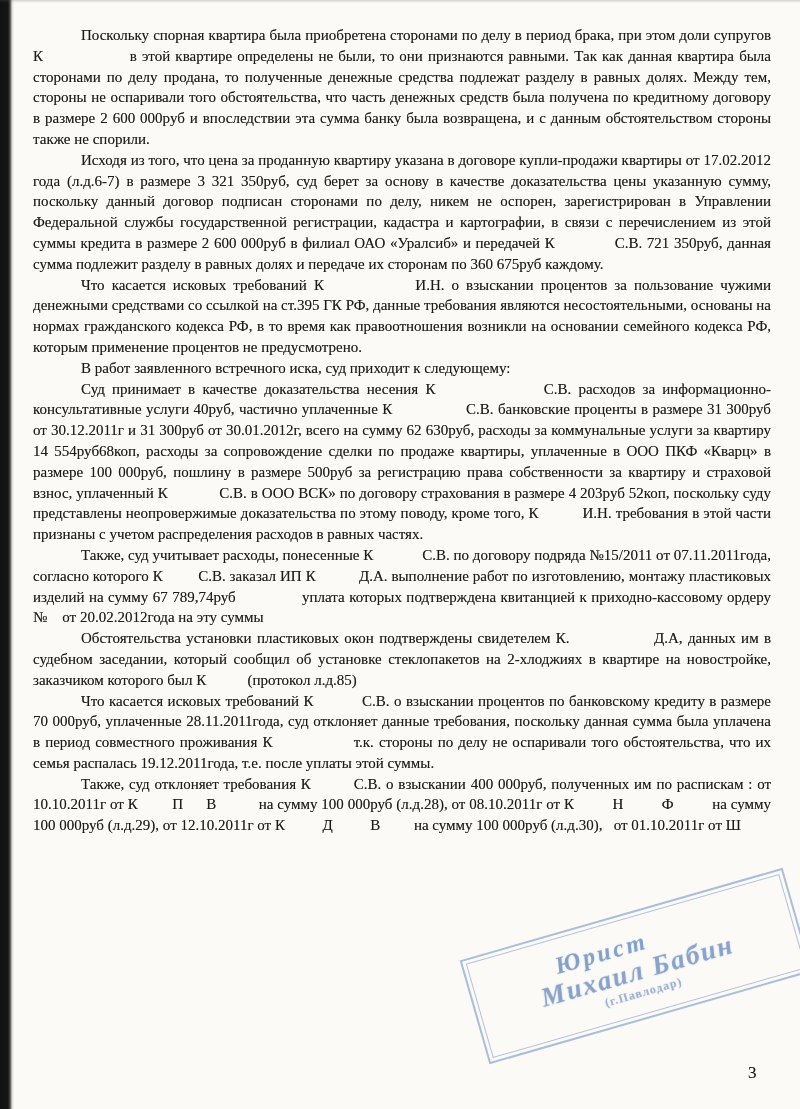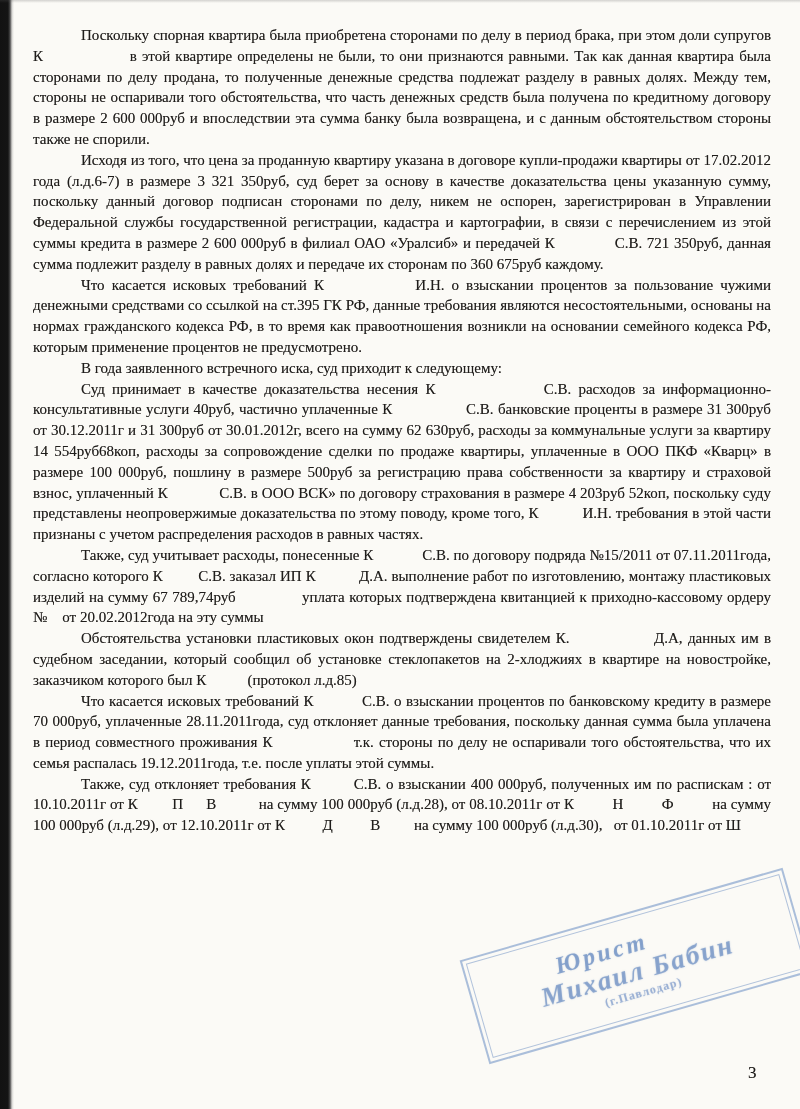--- a/index.html
+++ b/index.html
@@ -105,21 +105,21 @@
   <div class="stamp">
     <div class="s1">Юрист</div>
     <div class="s2">Михаил Бабин</div>
     <div class="s3">(г.Павлодар)</div>
   </div>
 
   <div class="text-block">
     <p>Поскольку спорная квартира была приобретена  сторонами по делу в период брака, при этом доли супругов К&nbsp;&nbsp;&nbsp;&nbsp;&nbsp;&nbsp;&nbsp;&nbsp;&nbsp;&nbsp;&nbsp;&nbsp;&nbsp;&nbsp;&nbsp;&nbsp; в этой квартире определены не были, то они признаются равными. Так как данная квартира была  сторонами по делу продана, то полученные денежные средства подлежат  разделу в равных долях. Между тем, стороны не оспаривали того обстоятельства, что часть денежных средств была  получена по кредитному договору в размере 2 600 000руб и впоследствии эта сумма банку была возвращена, и с данным обстоятельством стороны также не спорили.</p>
     <p>Исходя из того, что цена за проданную квартиру указана в договоре купли-продажи квартиры от 17.02.2012 года (л.д.6-7) в размере 3 321 350руб, суд берет за основу  в качестве доказательства  цены указанную сумму, поскольку данный договор подписан сторонами по делу, никем не оспорен, зарегистрирован в Управлении Федеральной службы государственной регистрации, кадастра и картографии, в связи с перечислением  из этой суммы  кредита в размере 2 600 000руб в филиал ОАО «Уралсиб» и передачей К&nbsp;&nbsp;&nbsp;&nbsp;&nbsp;&nbsp;&nbsp;&nbsp;&nbsp;&nbsp;&nbsp;&nbsp; С.В. 721 350руб, данная сумма подлежит разделу  в равных долях и передаче их сторонам по 360 675руб каждому.</p>
     <p>Что касается исковых требований К&nbsp;&nbsp;&nbsp;&nbsp;&nbsp;&nbsp;&nbsp;&nbsp;&nbsp;&nbsp;&nbsp;&nbsp; И.Н. о взыскании процентов за пользование чужими денежными средствами со ссылкой на ст.395 ГК РФ, данные требования являются несостоятельными, основаны на нормах гражданского кодекса РФ, в то время как правоотношения возникли на основании семейного кодекса РФ, которым применение процентов не предусмотрено.</p>
-    <p>В года заявленного встречного иска, суд приходит к следующему:</p>
+    <p>В работ заявленного встречного иска, суд приходит к следующему:</p>
     <p>Суд принимает в качестве доказательства несения К&nbsp;&nbsp;&nbsp;&nbsp;&nbsp;&nbsp;&nbsp;&nbsp;&nbsp;&nbsp;&nbsp;&nbsp;&nbsp;&nbsp; С.В. расходов за информационно-консультативные услуги 40руб, частично уплаченные К&nbsp;&nbsp;&nbsp;&nbsp;&nbsp;&nbsp;&nbsp;&nbsp;&nbsp;&nbsp;&nbsp;&nbsp;&nbsp;&nbsp;&nbsp;&nbsp; С.В. банковские проценты в размере 31 300руб от 30.12.2011г и 31 300руб от 30.01.2012г, всего на сумму 62 630руб, расходы за коммунальные услуги за квартиру 14 554руб68коп, расходы за сопровождение сделки по продаже квартиры, уплаченные в ООО ПКФ «Кварц» в размере 100 000руб, пошлину в размере 500руб за регистрацию права собственности за квартиру и страховой взнос, уплаченный К&nbsp;&nbsp;&nbsp;&nbsp;&nbsp;&nbsp;&nbsp;&nbsp;&nbsp;&nbsp;&nbsp;&nbsp; С.В. в ООО ВСК» по договору страхования в размере 4 203руб 52коп, поскольку суду представлены неопровержимые  доказательства по этому поводу, кроме того, К&nbsp;&nbsp;&nbsp;&nbsp;&nbsp;&nbsp;&nbsp;&nbsp;&nbsp;&nbsp; И.Н. требования в этой части признаны с учетом распределения расходов в равных частях.</p>
     <p>Также, суд учитывает расходы, понесенные К&nbsp;&nbsp;&nbsp;&nbsp;&nbsp;&nbsp;&nbsp;&nbsp;&nbsp;&nbsp;&nbsp;&nbsp; С.В. по договору подряда №15/2011 от 07.11.2011года, согласно которого К&nbsp;&nbsp;&nbsp;&nbsp;&nbsp;&nbsp;&nbsp;&nbsp; С.В. заказал ИП К&nbsp;&nbsp;&nbsp;&nbsp;&nbsp;&nbsp;&nbsp;&nbsp;&nbsp;&nbsp; Д.А. выполнение работ по изготовлению, монтажу пластиковых изделий на сумму 67 789,74руб&nbsp;&nbsp;&nbsp;&nbsp;&nbsp;&nbsp;&nbsp;&nbsp;&nbsp;&nbsp;&nbsp;&nbsp;&nbsp;&nbsp; уплата которых подтверждена квитанцией к приходно-кассовому ордеру №&nbsp;&nbsp;&nbsp; от 20.02.2012года на эту суммы</p>
     <p>Обстоятельства установки пластиковых окон подтверждены свидетелем К.&nbsp;&nbsp;&nbsp;&nbsp;&nbsp;&nbsp;&nbsp;&nbsp;&nbsp;&nbsp;&nbsp;&nbsp;&nbsp;&nbsp;&nbsp; Д.А, данных им в судебном заседании, который сообщил об установке стеклопакетов на 2-хлоджиях в квартире на новостройке, заказчиком которого был К&nbsp;&nbsp;&nbsp;&nbsp;&nbsp;&nbsp;&nbsp;&nbsp;&nbsp;&nbsp; (протокол л.д.85)</p>
     <p>Что касается исковых требований К&nbsp;&nbsp;&nbsp;&nbsp;&nbsp;&nbsp;&nbsp;&nbsp;&nbsp;&nbsp; С.В. о взыскании процентов по банковскому кредиту в размере 70 000руб, уплаченные 28.11.2011года, суд отклоняет данные требования, поскольку  данная сумма была уплачена в период совместного проживания К&nbsp;&nbsp;&nbsp;&nbsp;&nbsp;&nbsp;&nbsp;&nbsp;&nbsp;&nbsp;&nbsp;&nbsp;&nbsp;&nbsp;&nbsp; т.к. стороны по делу не оспаривали того обстоятельства, что их семья распалась 19.12.2011года, т.е. после  уплаты этой суммы.</p>
     <p>Также, суд отклоняет требования К&nbsp;&nbsp;&nbsp;&nbsp;&nbsp;&nbsp;&nbsp;&nbsp; С.В. о взыскании 400 000руб, полученных им по распискам : от 10.10.2011г от К&nbsp;&nbsp;&nbsp;&nbsp;&nbsp;&nbsp;&nbsp;&nbsp; П&nbsp;&nbsp;&nbsp;&nbsp;&nbsp; В&nbsp;&nbsp;&nbsp;&nbsp;&nbsp;&nbsp;&nbsp;&nbsp;&nbsp;&nbsp; на сумму 100 000руб (л.д.28), от 08.10.2011г от К&nbsp;&nbsp;&nbsp;&nbsp;&nbsp;&nbsp;&nbsp;&nbsp;&nbsp; Н&nbsp;&nbsp;&nbsp;&nbsp;&nbsp;&nbsp;&nbsp;&nbsp;&nbsp; Ф&nbsp;&nbsp;&nbsp;&nbsp;&nbsp;&nbsp;&nbsp;&nbsp;&nbsp; на сумму 100 000руб (л.д.29), от 12.10.2011г от К&nbsp;&nbsp;&nbsp;&nbsp;&nbsp;&nbsp;&nbsp;&nbsp;&nbsp; Д&nbsp;&nbsp;&nbsp;&nbsp;&nbsp;&nbsp;&nbsp;&nbsp;&nbsp; В&nbsp;&nbsp;&nbsp;&nbsp;&nbsp;&nbsp;&nbsp;&nbsp; на сумму 100 000руб (л.д.30),&nbsp;&nbsp; от 01.10.2011г от Ш</p>
   </div>
 
   <div class="page-number">3</div>
 
 </div>

